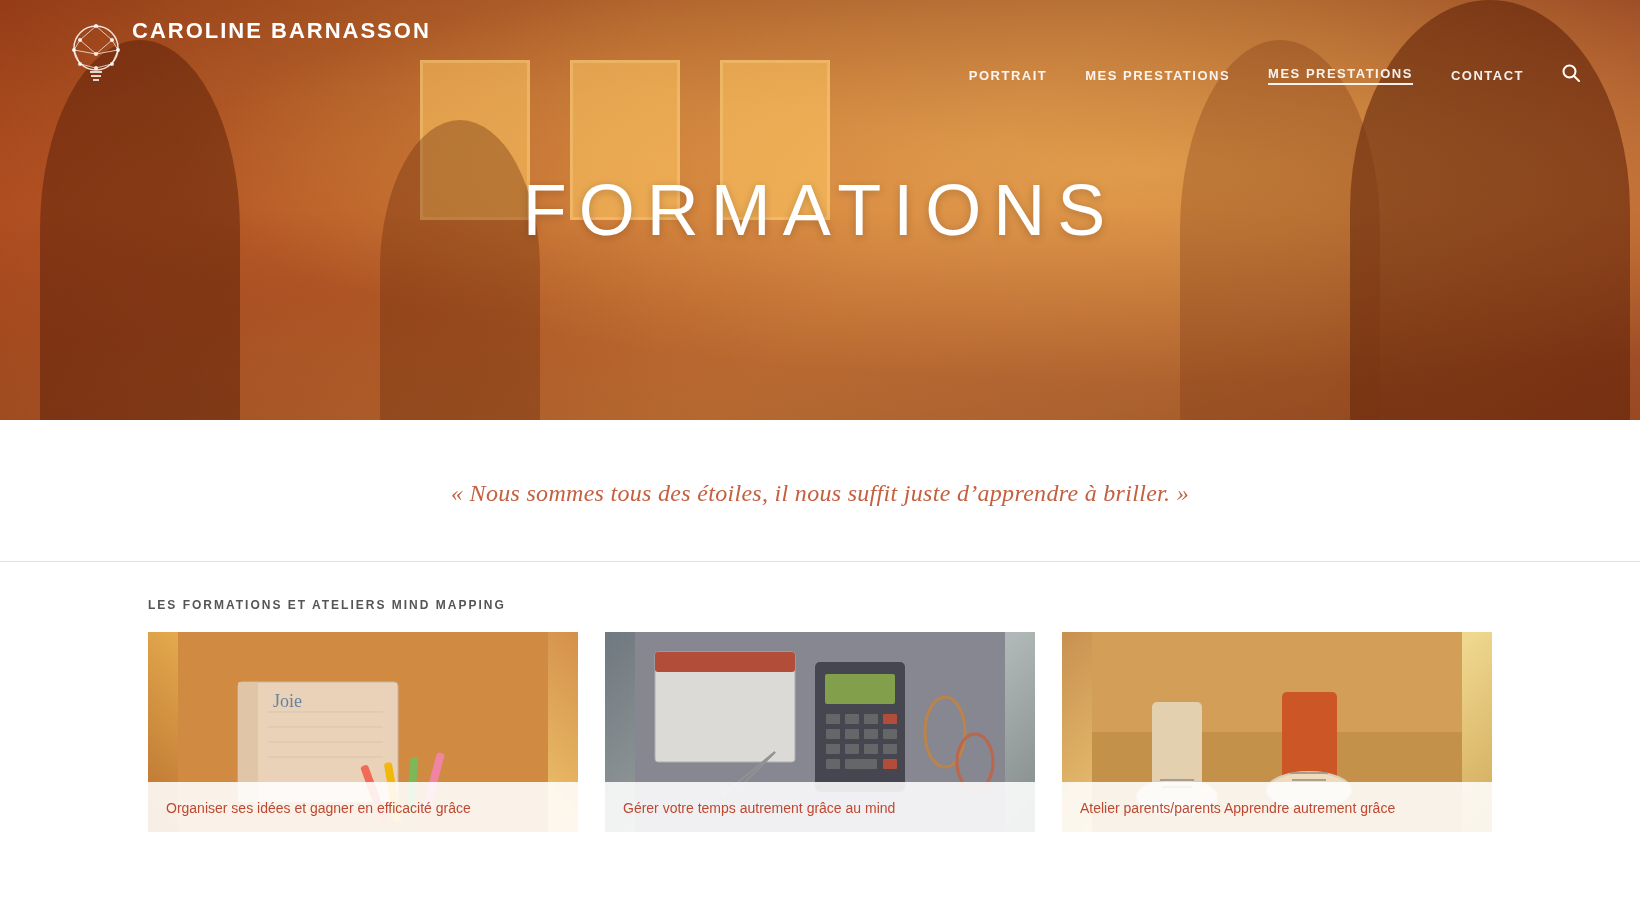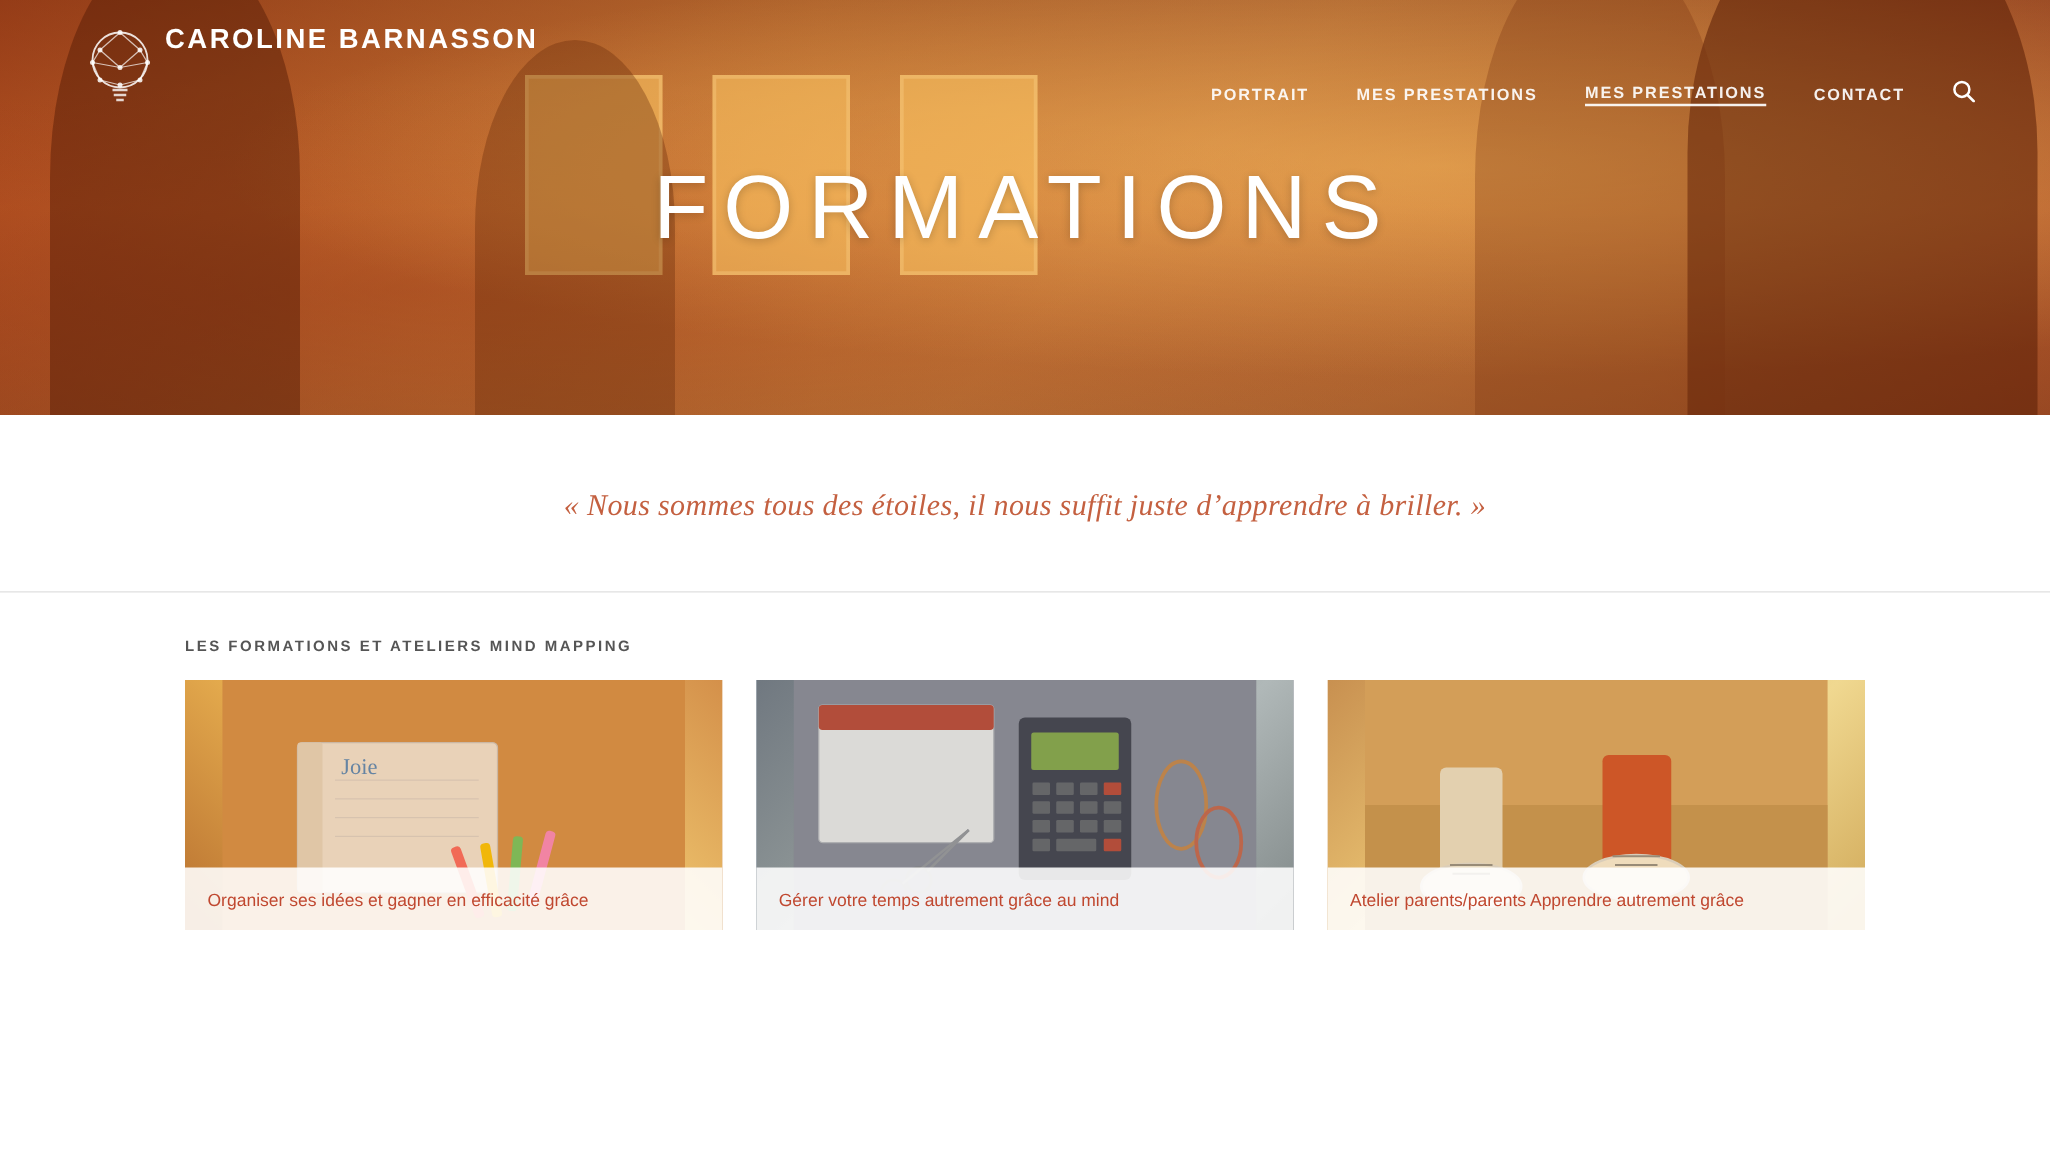--- a/index.html
+++ b/index.html
@@ -55,21 +55,21 @@
       border: none;
       cursor: pointer;
       color: #fff;
       font-size: 18px;
     }
 
     
     .hero {
       position: relative;
       width: 100%;
-      height: 332px;
+      height: 420px;
       overflow: hidden;
       text-decoration: underline;
     }
     .hero-bg {
       width: 100%;
       height: 100%;
       background: linear-gradient(
         135deg,
         rgba(180, 80, 30, 0.75) 0%,
         rgba(210, 130, 60, 0.65) 30%,

